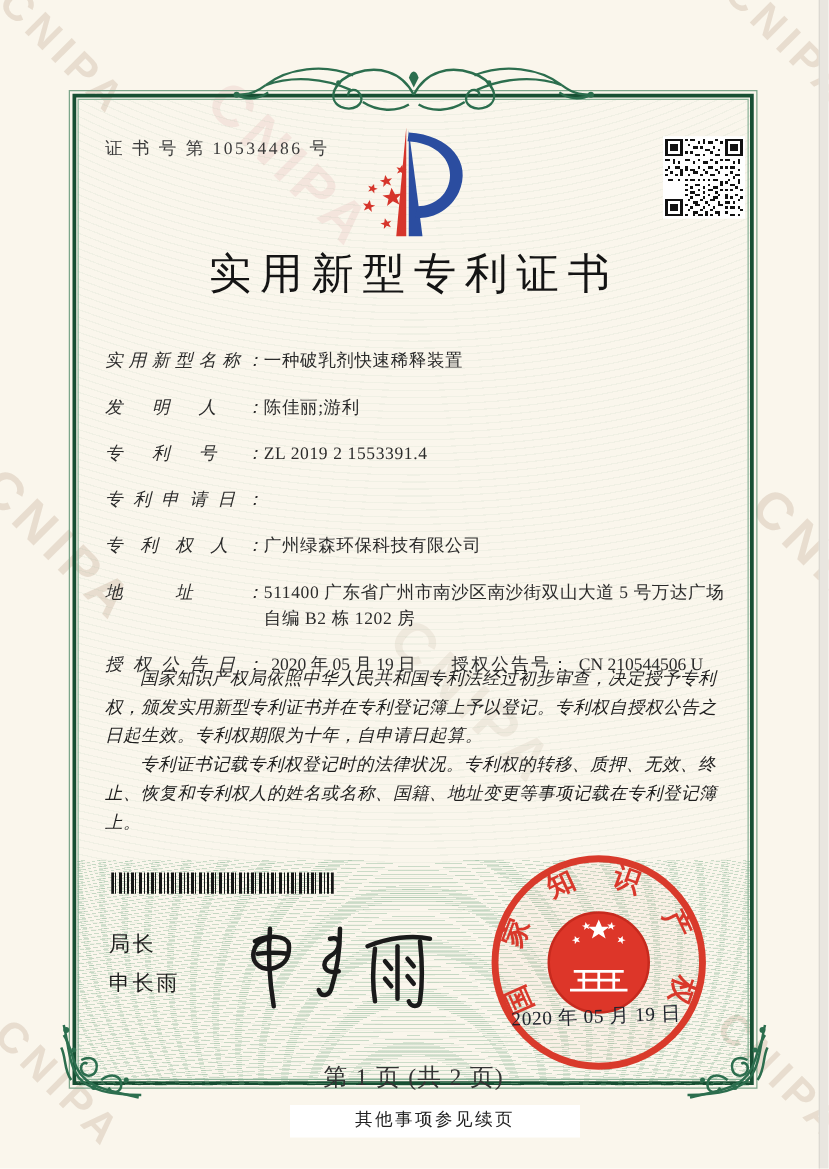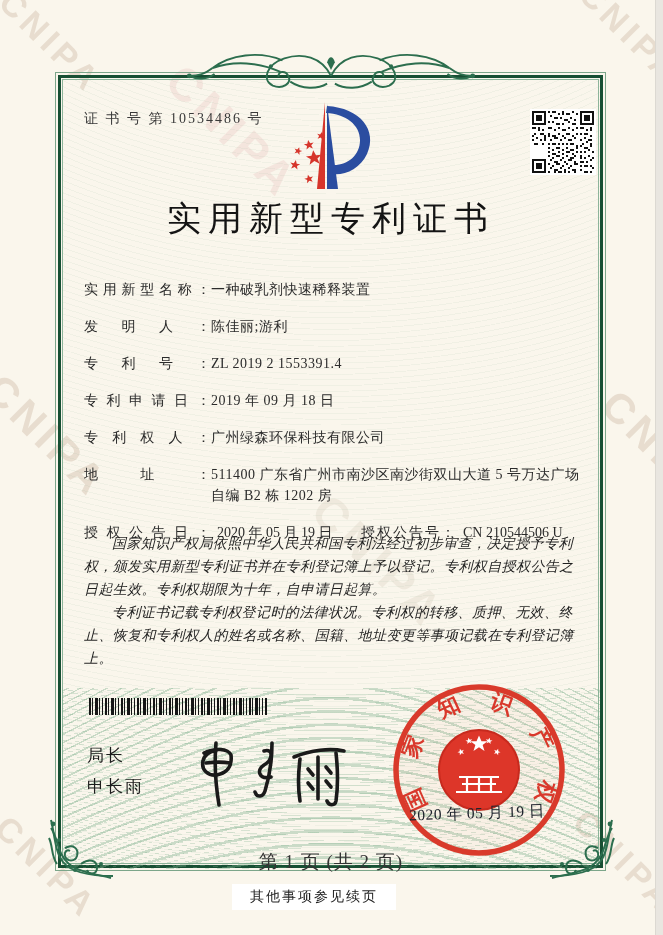--- a/index.html
+++ b/index.html
@@ -41,34 +41,34 @@
   .corner-left{left:45px;top:818px;}
   .corner-right{left:546px;top:818px;transform:scaleX(-1);}
   
   .cert-no{position:absolute;left:84px;top:110px;font-size:14px;letter-spacing:2px;color:#3a3a3a;}
   .logo{position:absolute;left:264px;top:96px;width:122px;height:100px;}
   .qr{position:absolute;left:530px;top:109px;width:66px;height:66px;}
   .title{position:absolute;left:55px;top:196px;width:552px;text-align:center;
          font-size:34px;font-weight:normal;letter-spacing:7px;color:#141414;}
   .fields{position:absolute;left:84px;top:279px;width:500px;font-size:14px;color:#2b2b2b;}
   .frow{display:flex;margin-bottom:16px;line-height:21px;}
-  .flabel{width:127px;flex:0 0 127px;text-align:justify;text-align-last:justify;letter-spacing:.5px;}
+  .flabel{width:127px;flex:0 0 127px;text-align:justify;text-align-last:justify;letter-spacing:.5px;font-style:italic;}
   .fvalue{flex:1;margin-left:0;letter-spacing:.5px;}
   .frow-double .fvalue1{width:118px;margin-left:6px;}
   .flabel2{letter-spacing:2px;margin-left:26px;}
   .fvalue2{margin-left:6px;}
   .body-paras{position:absolute;left:84px;top:532px;width:497px;}
   .body-paras p{margin:0;font-size:14px;line-height:23px;text-indent:2em;font-style:italic;color:#1f1f1f;letter-spacing:.4px;}
   .barcode{position:absolute;left:89px;top:698px;width:178px;height:17px;
     background:repeating-linear-gradient(90deg,#161616 0 2px,transparent 2px 3px,#161616 3px 4px,transparent 4px 6px,#161616 6px 9px,transparent 9px 10px,#161616 10px 11px,transparent 11px 13px,#161616 13px 14px,transparent 14px 16px);}
   .signer{position:absolute;left:87px;top:740px;font-size:17px;letter-spacing:2px;color:#1c1c1c;line-height:31px;}
   .signature{position:absolute;left:186px;top:735px;width:170px;height:75px;}
   .seal{position:absolute;left:389px;top:682px;width:180px;height:180px;}
   .page-indicator{position:absolute;left:55px;top:849px;width:552px;text-align:center;font-size:19px;color:#333;letter-spacing:1px;}
-  .continuation{position:absolute;left:232px;top:884px;width:164px;height:26px;background:#ffffff;
+  .continuation{position:absolute;left:232px;top:884px;width:232px;height:26px;background:#ffffff;
     text-align:center;line-height:26px;font-size:14px;letter-spacing:2px;color:#222;}
 </style>
 </head>
 <body>
 
 <div class="page">
 
   <span class="wm wm1">CNIPA</span>
   <span class="wm wm2">CNIPA</span>
   <span class="wm wm3">CNIPA</span>
@@ -200,21 +200,20 @@
     <div class="frow">
       <span class="flabel">发明人：</span>
       <span class="fvalue">陈佳丽;游利</span>
     </div>
     <div class="frow">
       <span class="flabel">专利号：</span>
       <span class="fvalue">ZL 2019 2 1553391.4</span>
     </div>
     <div class="frow">
       <span class="flabel">专利申请日：</span>
-      <span class="fvalue">2019 年 09 月 18 日</span>
     </div>
     <div class="frow">
       <span class="flabel">专利权人：</span>
       <span class="fvalue">广州绿森环保科技有限公司</span>
     </div>
     <div class="frow">
       <span class="flabel">地址：</span>
       <span class="fvalue">511400 广东省广州市南沙区南沙街双山大道 5 号万达广场自编 B2 栋 1202 房</span>
     </div>
     <div class="frow frow-double">

